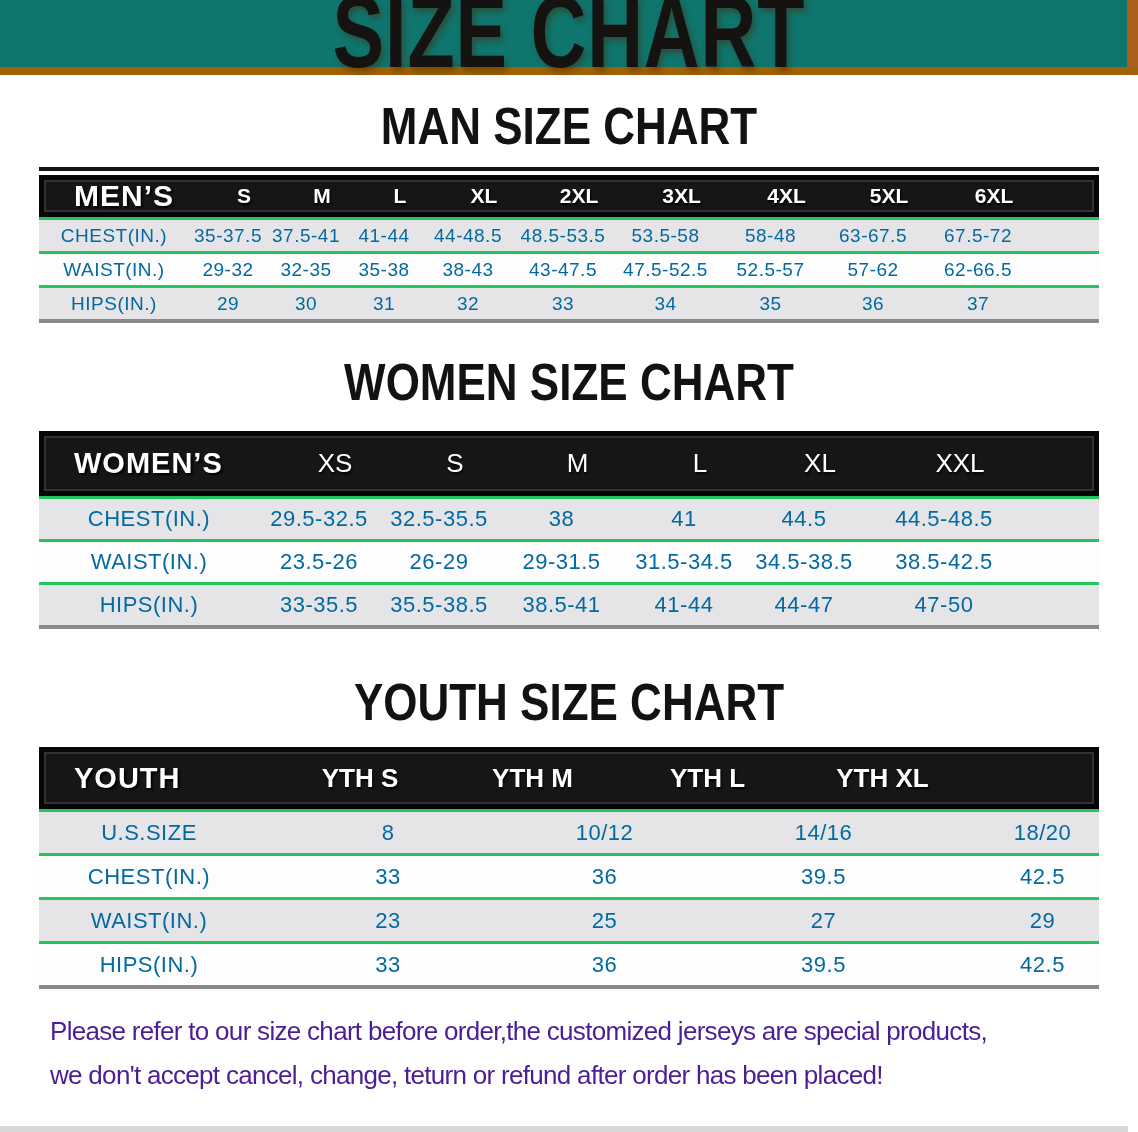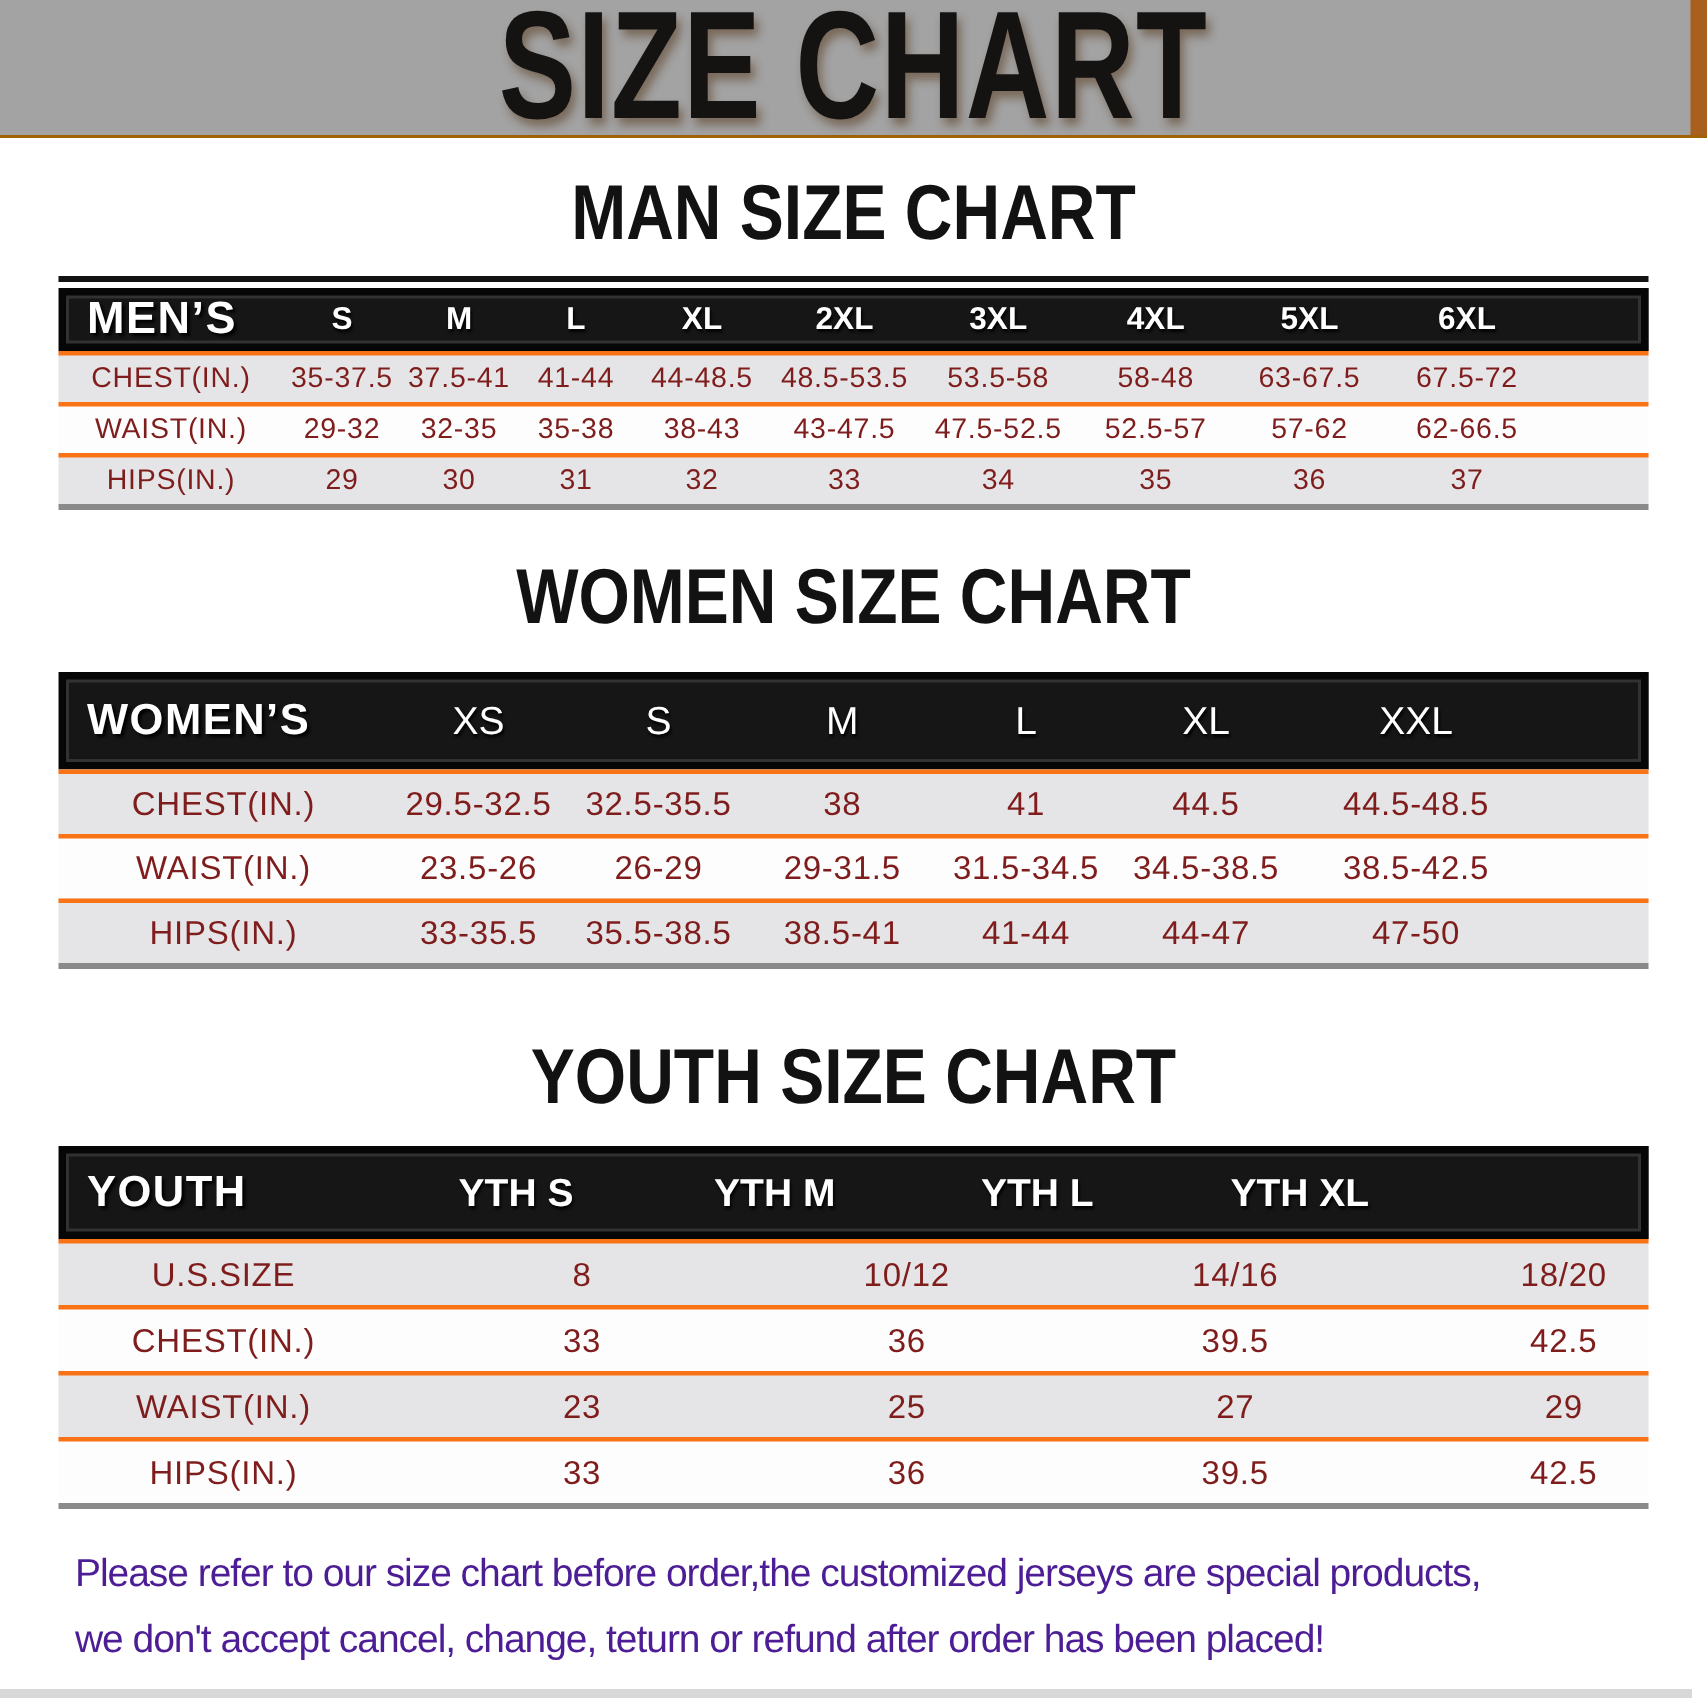--- a/index.html
+++ b/index.html
@@ -10,26 +10,26 @@
     position: relative;
     width: 1138px;
     height: 1132px;
     background: #ffffff;
     overflow: hidden;
   }
 
   
   .banner {
     position: relative;
-    height: 92px;
-    background: #a3a3a3;
+    height: 75px;
+    background: #0f766e;
     display: flex;
     align-items: center;
     justify-content: center;
-    border-bottom: 2px solid #a16207;
+    border-bottom: 8px solid #a16207;
   }
   .banner::after {
     content: "";
     position: absolute;
     right: 0; top: 0; bottom: 0;
     width: 11px;
     background: #a95f1d;
   }
   .banner-title {
     display: inline-block;
@@ -72,20 +72,21 @@
   .trow { display: grid; align-items: center; }
 
   .grid-men   { grid-template-columns: 150px 78px 78px 78px 90px 100px 105px 105px 100px 110px 66px; }
   .grid-women { grid-template-columns: 220px 120px 120px 125px 120px 120px 160px 75px; }
   .grid-youth { grid-template-columns: 220px 170px 175px 175px 175px 145px; }
 
   .thead {
     background: #161616;
     color: #ffffff;
     box-shadow: inset 0 0 0 5px #060606, inset 0 0 0 7px rgba(255,255,255,0.12);
+    padding-left: 16px;
   }
   .tbl-men   .thead { height: 42px; }
   .tbl-women .thead { height: 65px; }
   .tbl-youth .thead { height: 62px; }
 
   .corner {
     font-weight: bold;
     letter-spacing: 1px;
     padding-left: 19px;
     text-shadow: 2px 2px 2px rgba(0,0,0,0.9);
@@ -97,21 +98,21 @@
 
   .col-h {
     text-align: center;
     font-weight: bold;
     text-shadow: 1px 2px 2px rgba(0,0,0,0.9);
   }
   .tbl-men   .col-h { font-size: 21px; }
   .tbl-women .col-h { font-size: 26px; font-weight: normal; }
   .tbl-youth .col-h { font-size: 26px; }
 
-  .drow { border-top: 3px solid #f97316; color: #7f1d1d; }
+  .drow { border-top: 3px solid #22c55e; color: #0369a1; }
   .tbl-men   .drow { height: 34px; }
   .tbl-women .drow { height: 43px; }
   .tbl-youth .drow { height: 44px; gap: 44px; }
   .row-gray  { background: #E5E5E7; }
   .row-white { background: #fdfdfd; }
 
   .rlabel {
     text-align: center;
     letter-spacing: 0.5px;
     white-space: nowrap;

